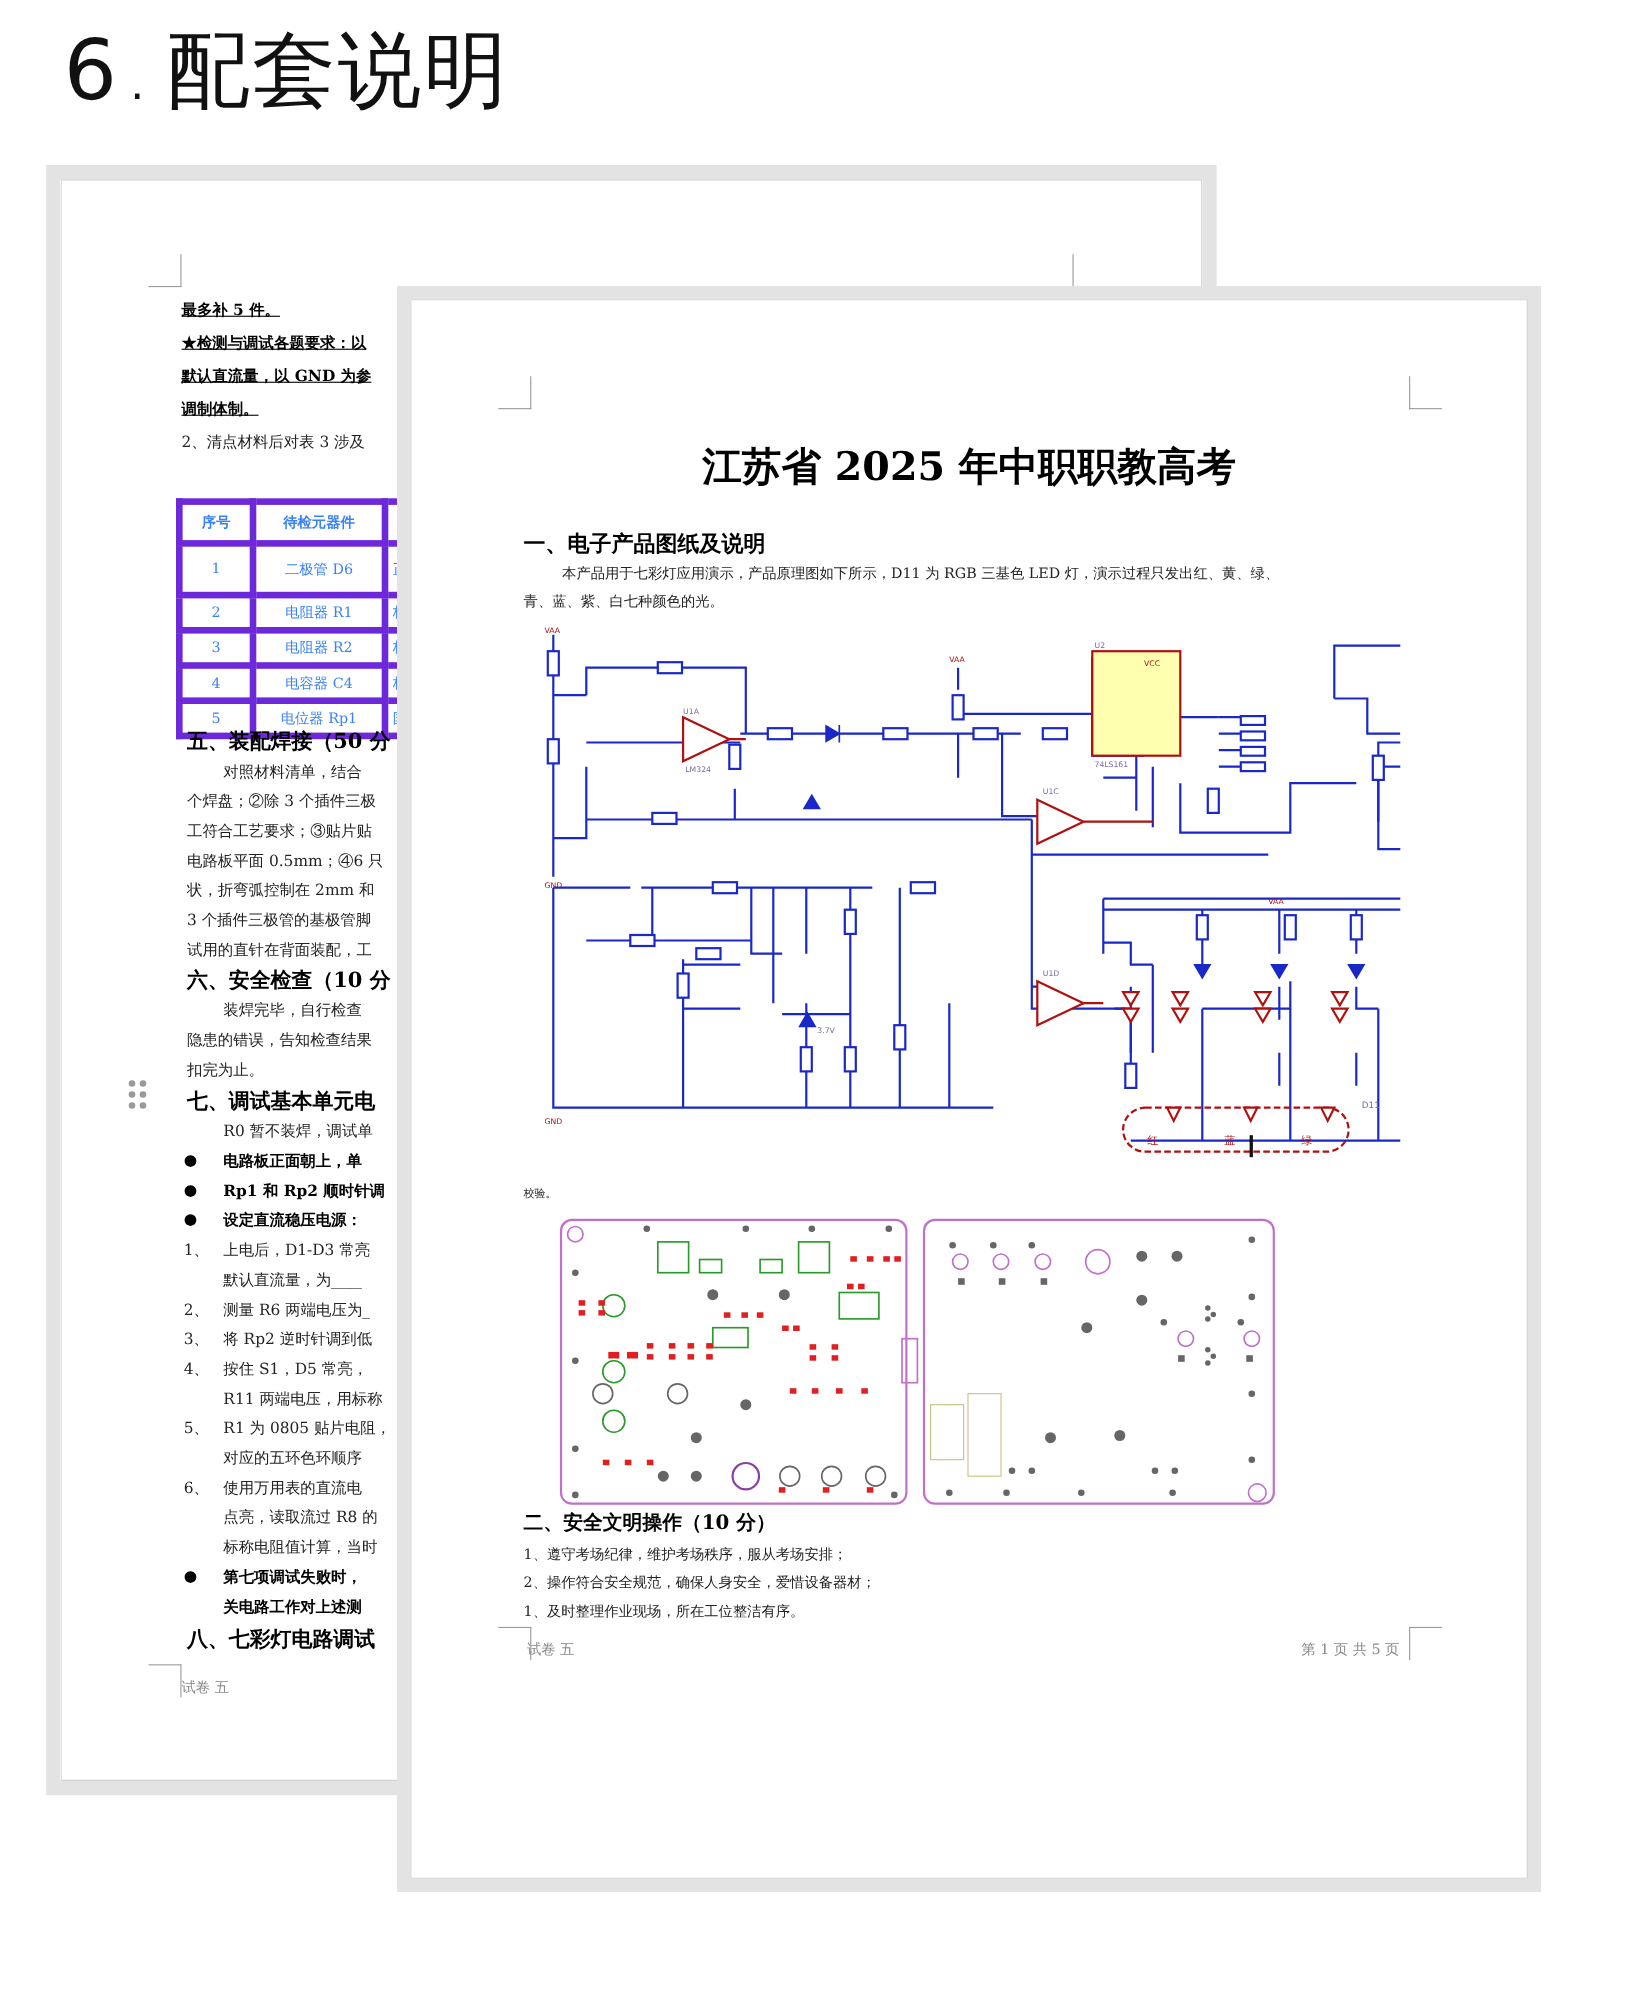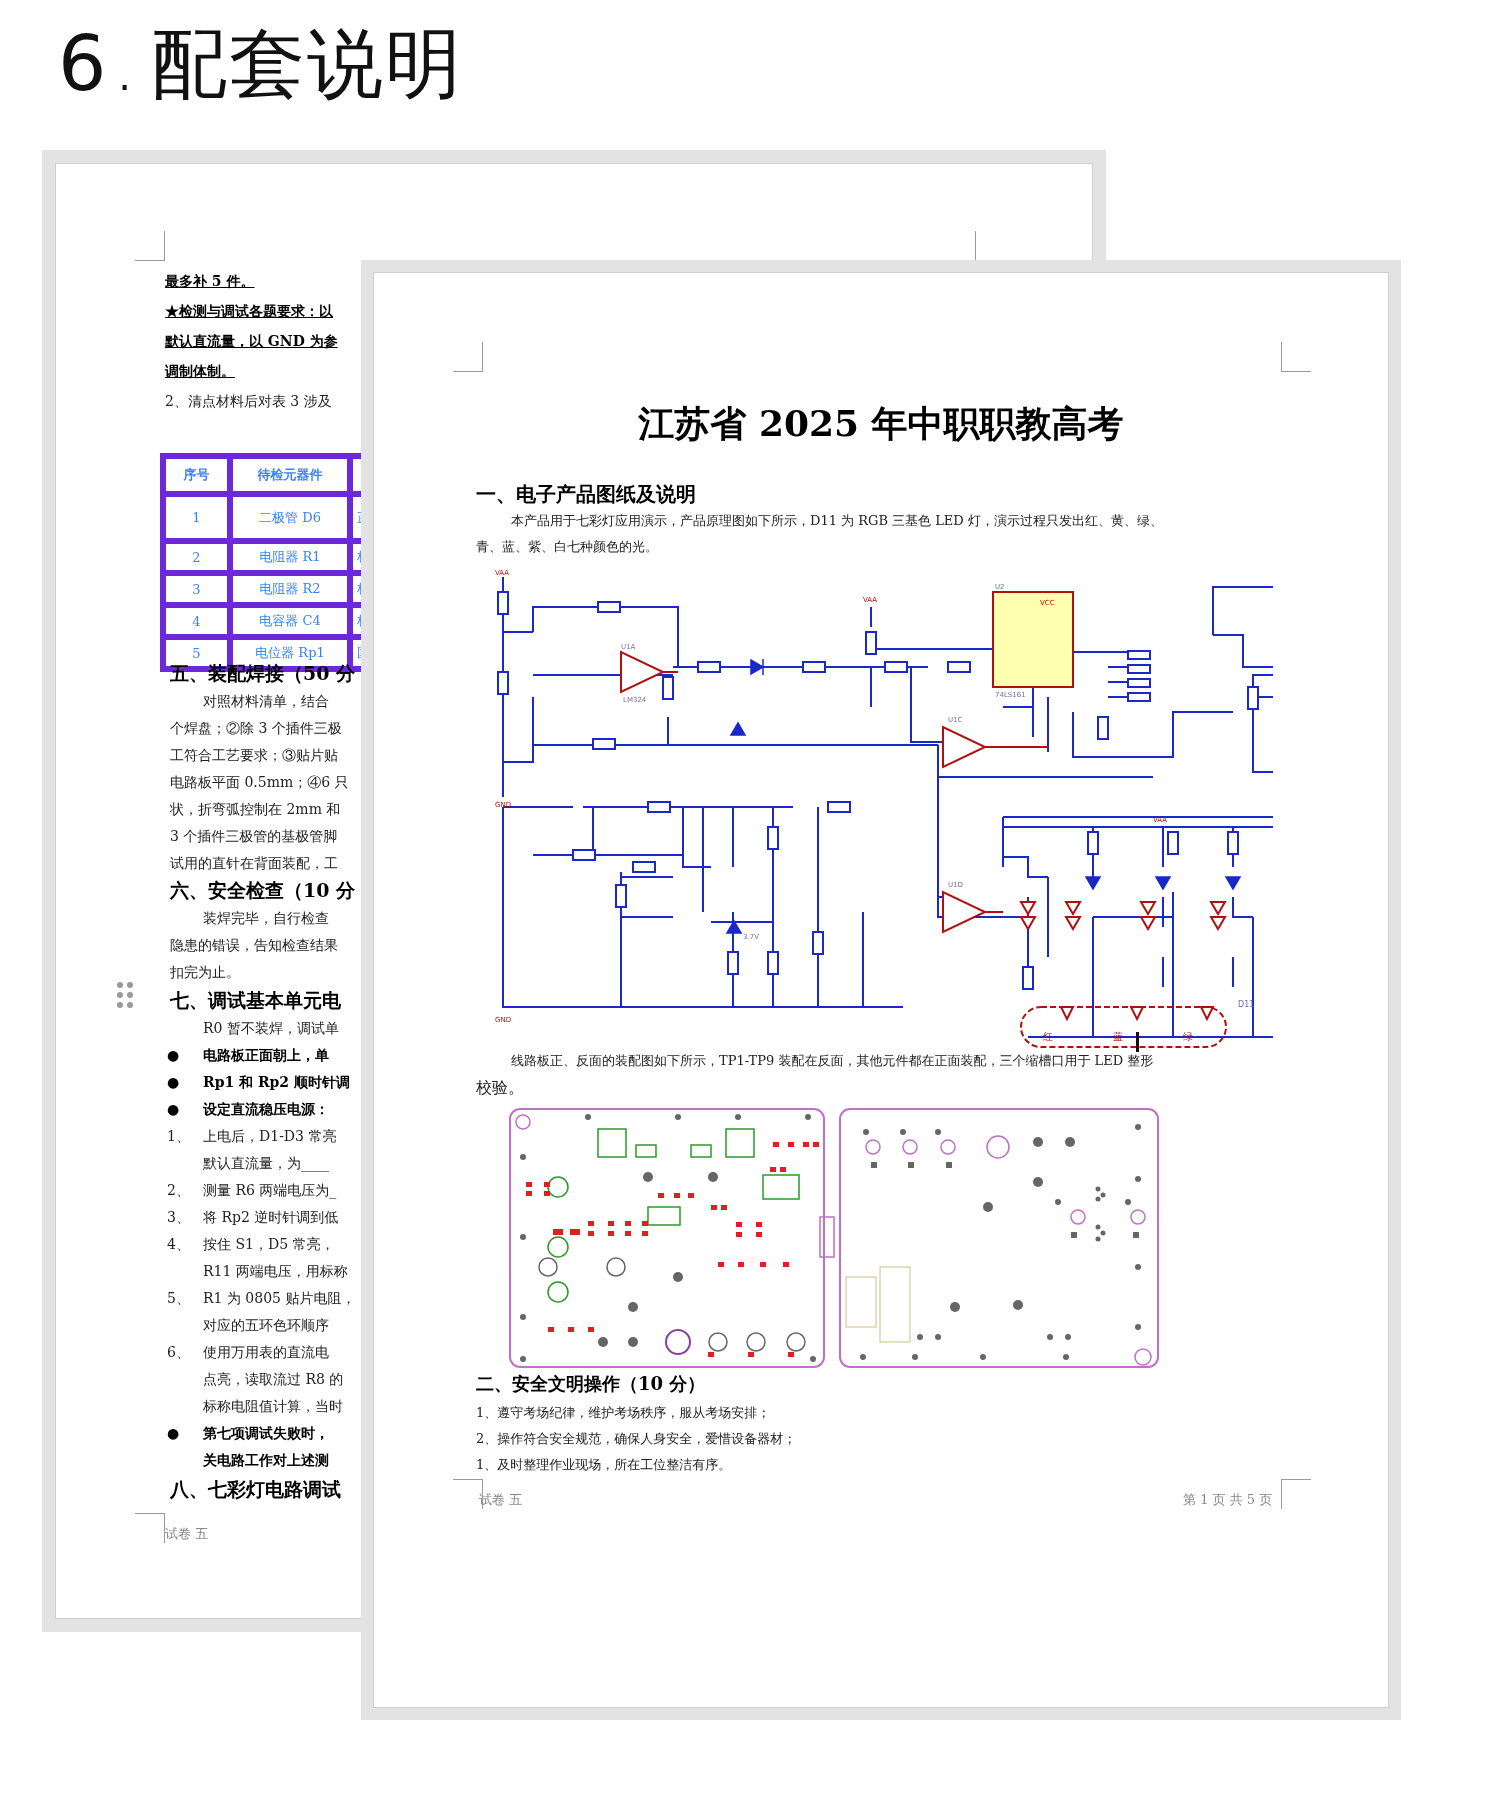--- a/index.html
+++ b/index.html
@@ -295,22 +295,21 @@
       <text x="150" y="135">LM324</text>
       <text x="475" y="155">U1C</text>
       <text x="475" y="320">U1D</text>
       <text x="815" y="85">U1B</text>
       <text x="270" y="372">3.7V</text>
     </g>
   </svg>
 
   <div class="cursor-bar" style="left:763px;top:760px;"></div>
 
-  <div class="txt" style="left:138px;top:780px;font-size:13px;">线路板正、反面的装配图如下所示，TP1-TP9 装配在反面，其他元件都在正面装配，三个缩槽口用于 LED 整形</div>
-  <div class="txt" style="left:103px;top:806px;font-size:16px;">校验。</div>
+  <div class="txt" style="left:103px;top:806px;font-size:10px;">校验。</div>
 
   <svg style="position:absolute;left:135px;top:835px;" width="330" height="265" viewBox="0 0 330 265">
     <rect x="2" y="2" width="314" height="258" rx="10" fill="#fff" stroke="#c070c8" stroke-width="2"></rect>
     <circle cx="15" cy="15" r="7" fill="none" stroke="#c070c8" stroke-width="1.5"></circle>
     <g fill="none" stroke="#2a9a2a" stroke-width="1.5">
       <rect x="90" y="22" width="28" height="28"></rect>
         <rect x="218" y="22" width="28" height="28"></rect>
       <rect x="128" y="38" width="20" height="12"></rect>
         <rect x="183" y="38" width="20" height="12"></rect>
       <rect x="140" y="100" width="32" height="18"></rect>

